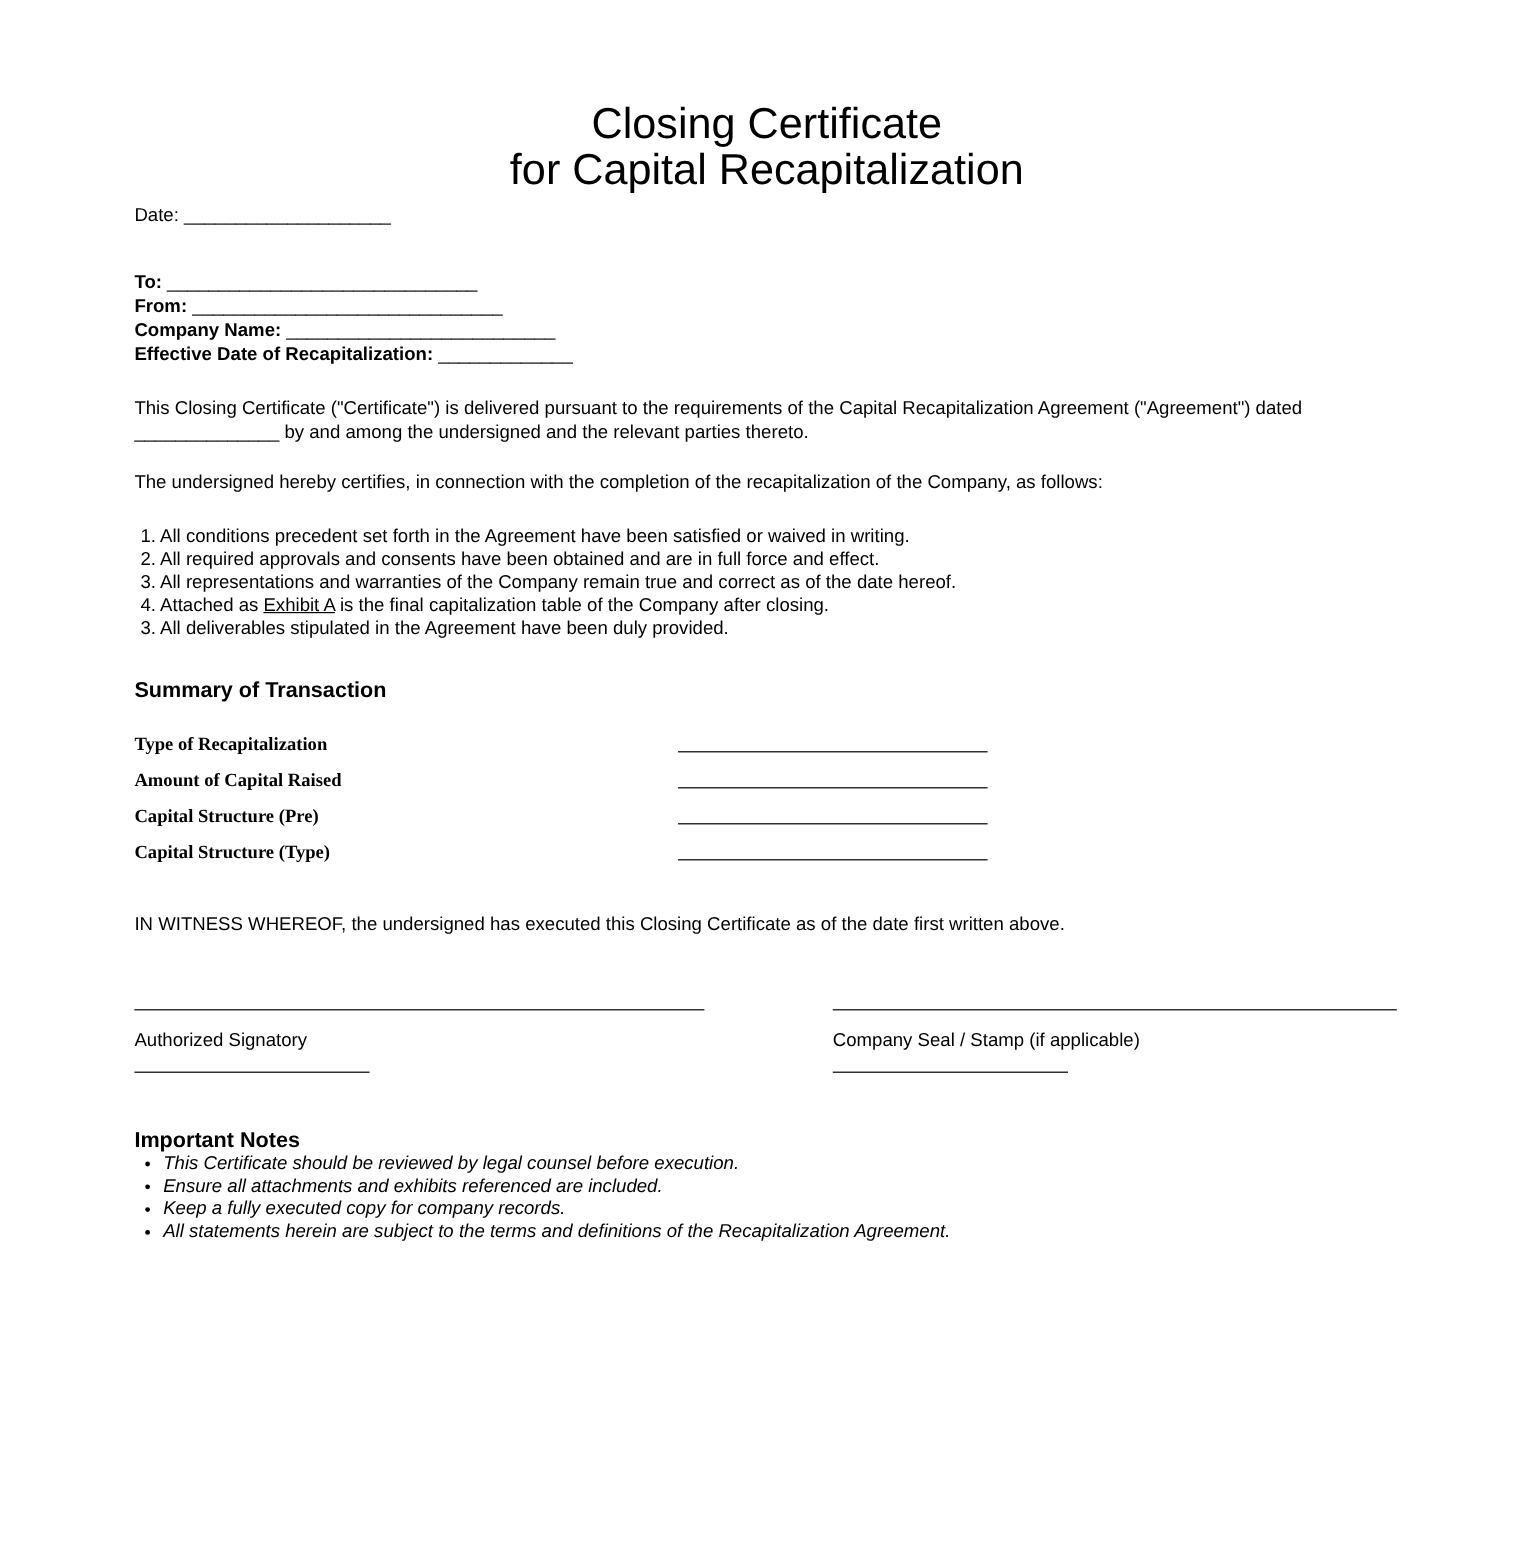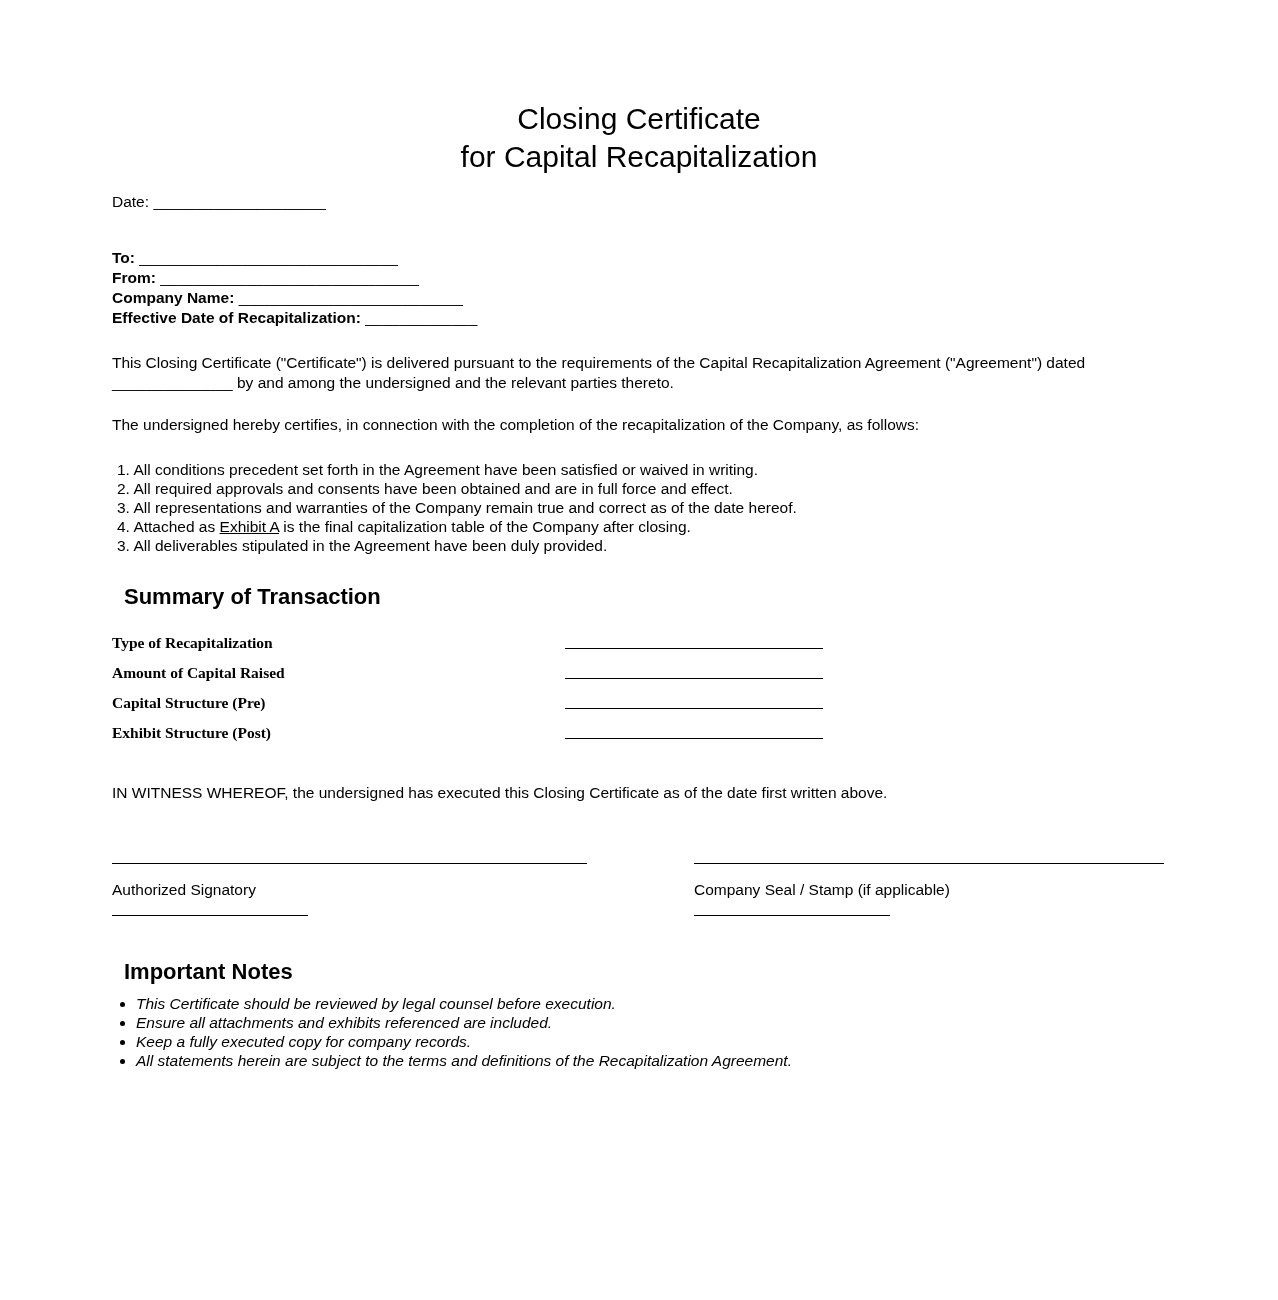--- a/index.html
+++ b/index.html
@@ -10,24 +10,24 @@
     background: #ffffff;
     color: #000000;
     font-family: "Liberation Sans", sans-serif;
     font-size: 15.5px;
     overflow: hidden;
   }
   .content { padding: 0 112px; }
 
   
   .doc-title {
-    margin: 16px;
+    margin: 0;
     padding-top: 84px;
     text-align: center;
-    font-size: 30px;
+    font-size: 36px;
     font-weight: 400;
     line-height: 38px;
   }
   .date-row {
     margin-top: 10px;
     text-align: left;
     line-height: 20px;
   }
   .blank { white-space: nowrap; letter-spacing: 0; }
 
@@ -40,22 +40,22 @@
   .intro-para { margin-top: 25px; }
   .certifies-para { margin-top: 22px; }
   .witness-para { margin-top: 30px; }
 
   
   .cert-list { margin-top: 25px; margin-left: 5px; line-height: 19px; }
   .underlined { text-decoration: underline; }
 
   
   .section-heading {
-    margin: 12px;
-    font-size: 22px;
+    margin: 0;
+    font-size: 18px;
     font-weight: 700;
     line-height: 20px;
   }
   .summary-heading { margin-top: 32px; }
   .notes-heading { margin-top: 46px; }
 
   
   .summary-rows { margin-top: 26px; }
   .summary-row { position: relative; height: 30px; font-family: Liberation Serif, serif; }
   .summary-row .row-label { font-weight: 700; line-height: 19px; display: inline-block; }
@@ -147,21 +147,21 @@
       </div>
       <div class="summary-row">
         <span class="row-label">Amount of Capital Raised</span>
         <span class="fill-line"></span>
       </div>
       <div class="summary-row">
         <span class="row-label">Capital Structure (Pre)</span>
         <span class="fill-line"></span>
       </div>
       <div class="summary-row">
-        <span class="row-label">Exhibit Structure (Post)</span>
+        <span class="row-label">Capital Structure (Type)</span>
         <span class="fill-line"></span>
       </div>
     </div>
 
     <p class="para witness-para">IN WITNESS WHEREOF, the undersigned has executed this Closing Certificate as of the date first written above.</p>
 
     <div class="sig-grid">
       <div class="sig-col-left">
         <div class="sig-line"></div>
         <div class="sig-label">Authorized Signatory</div>

